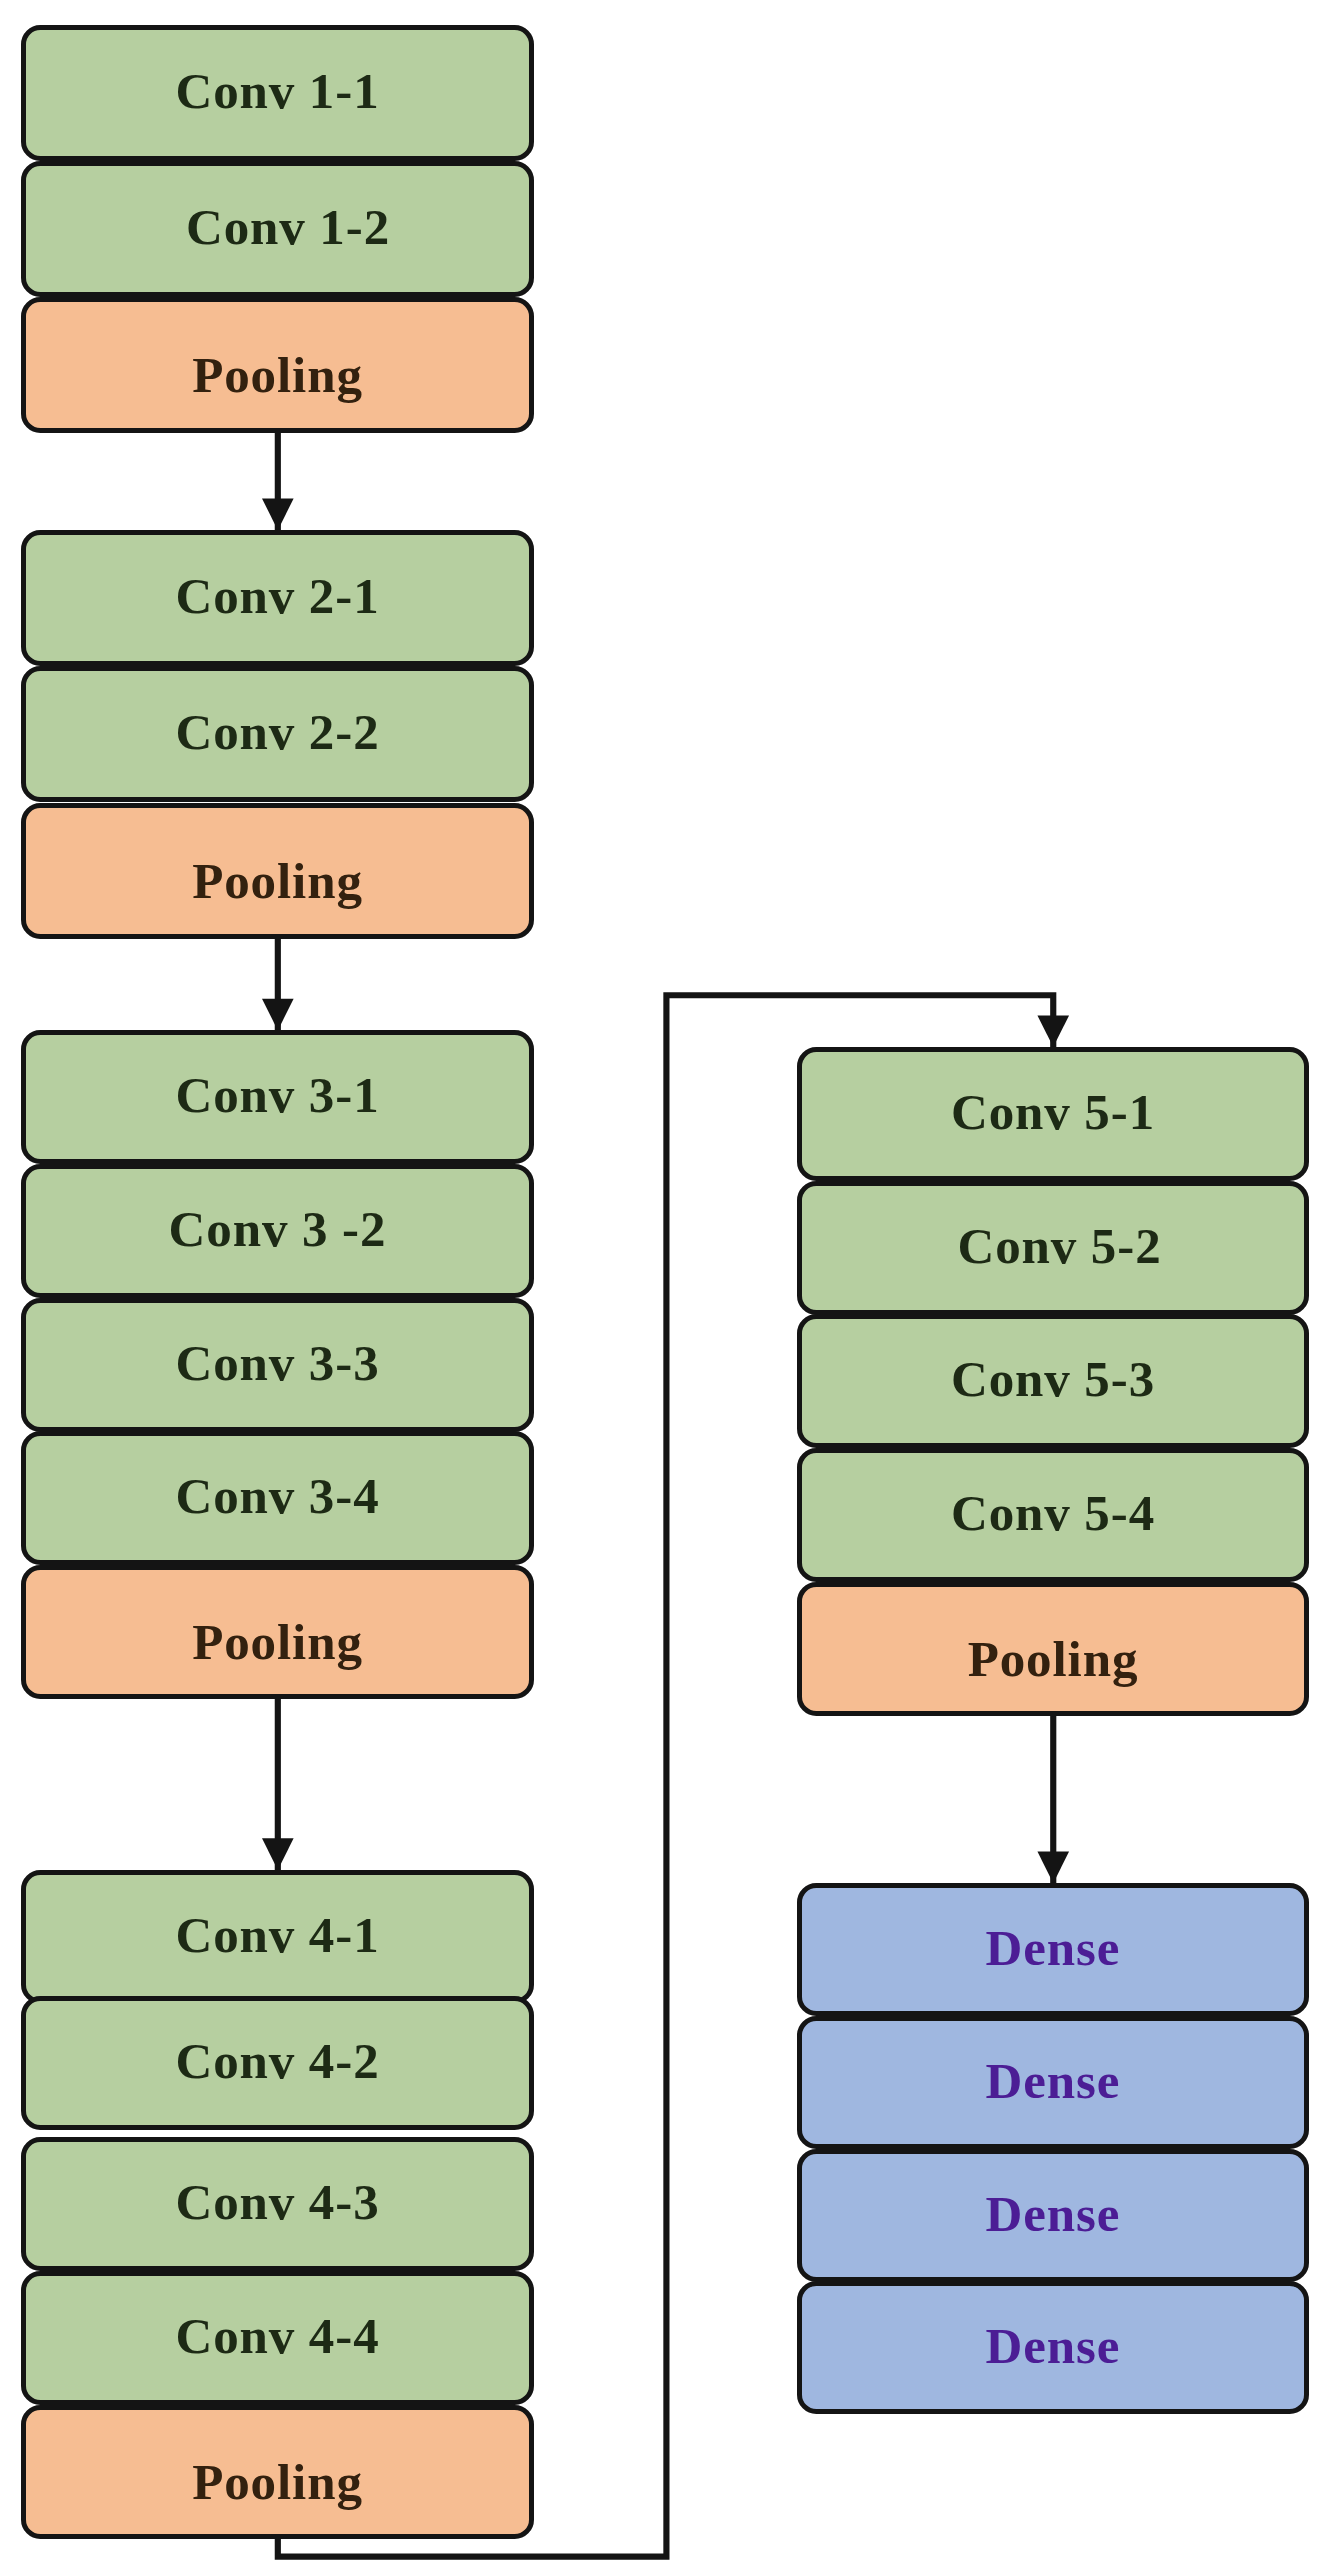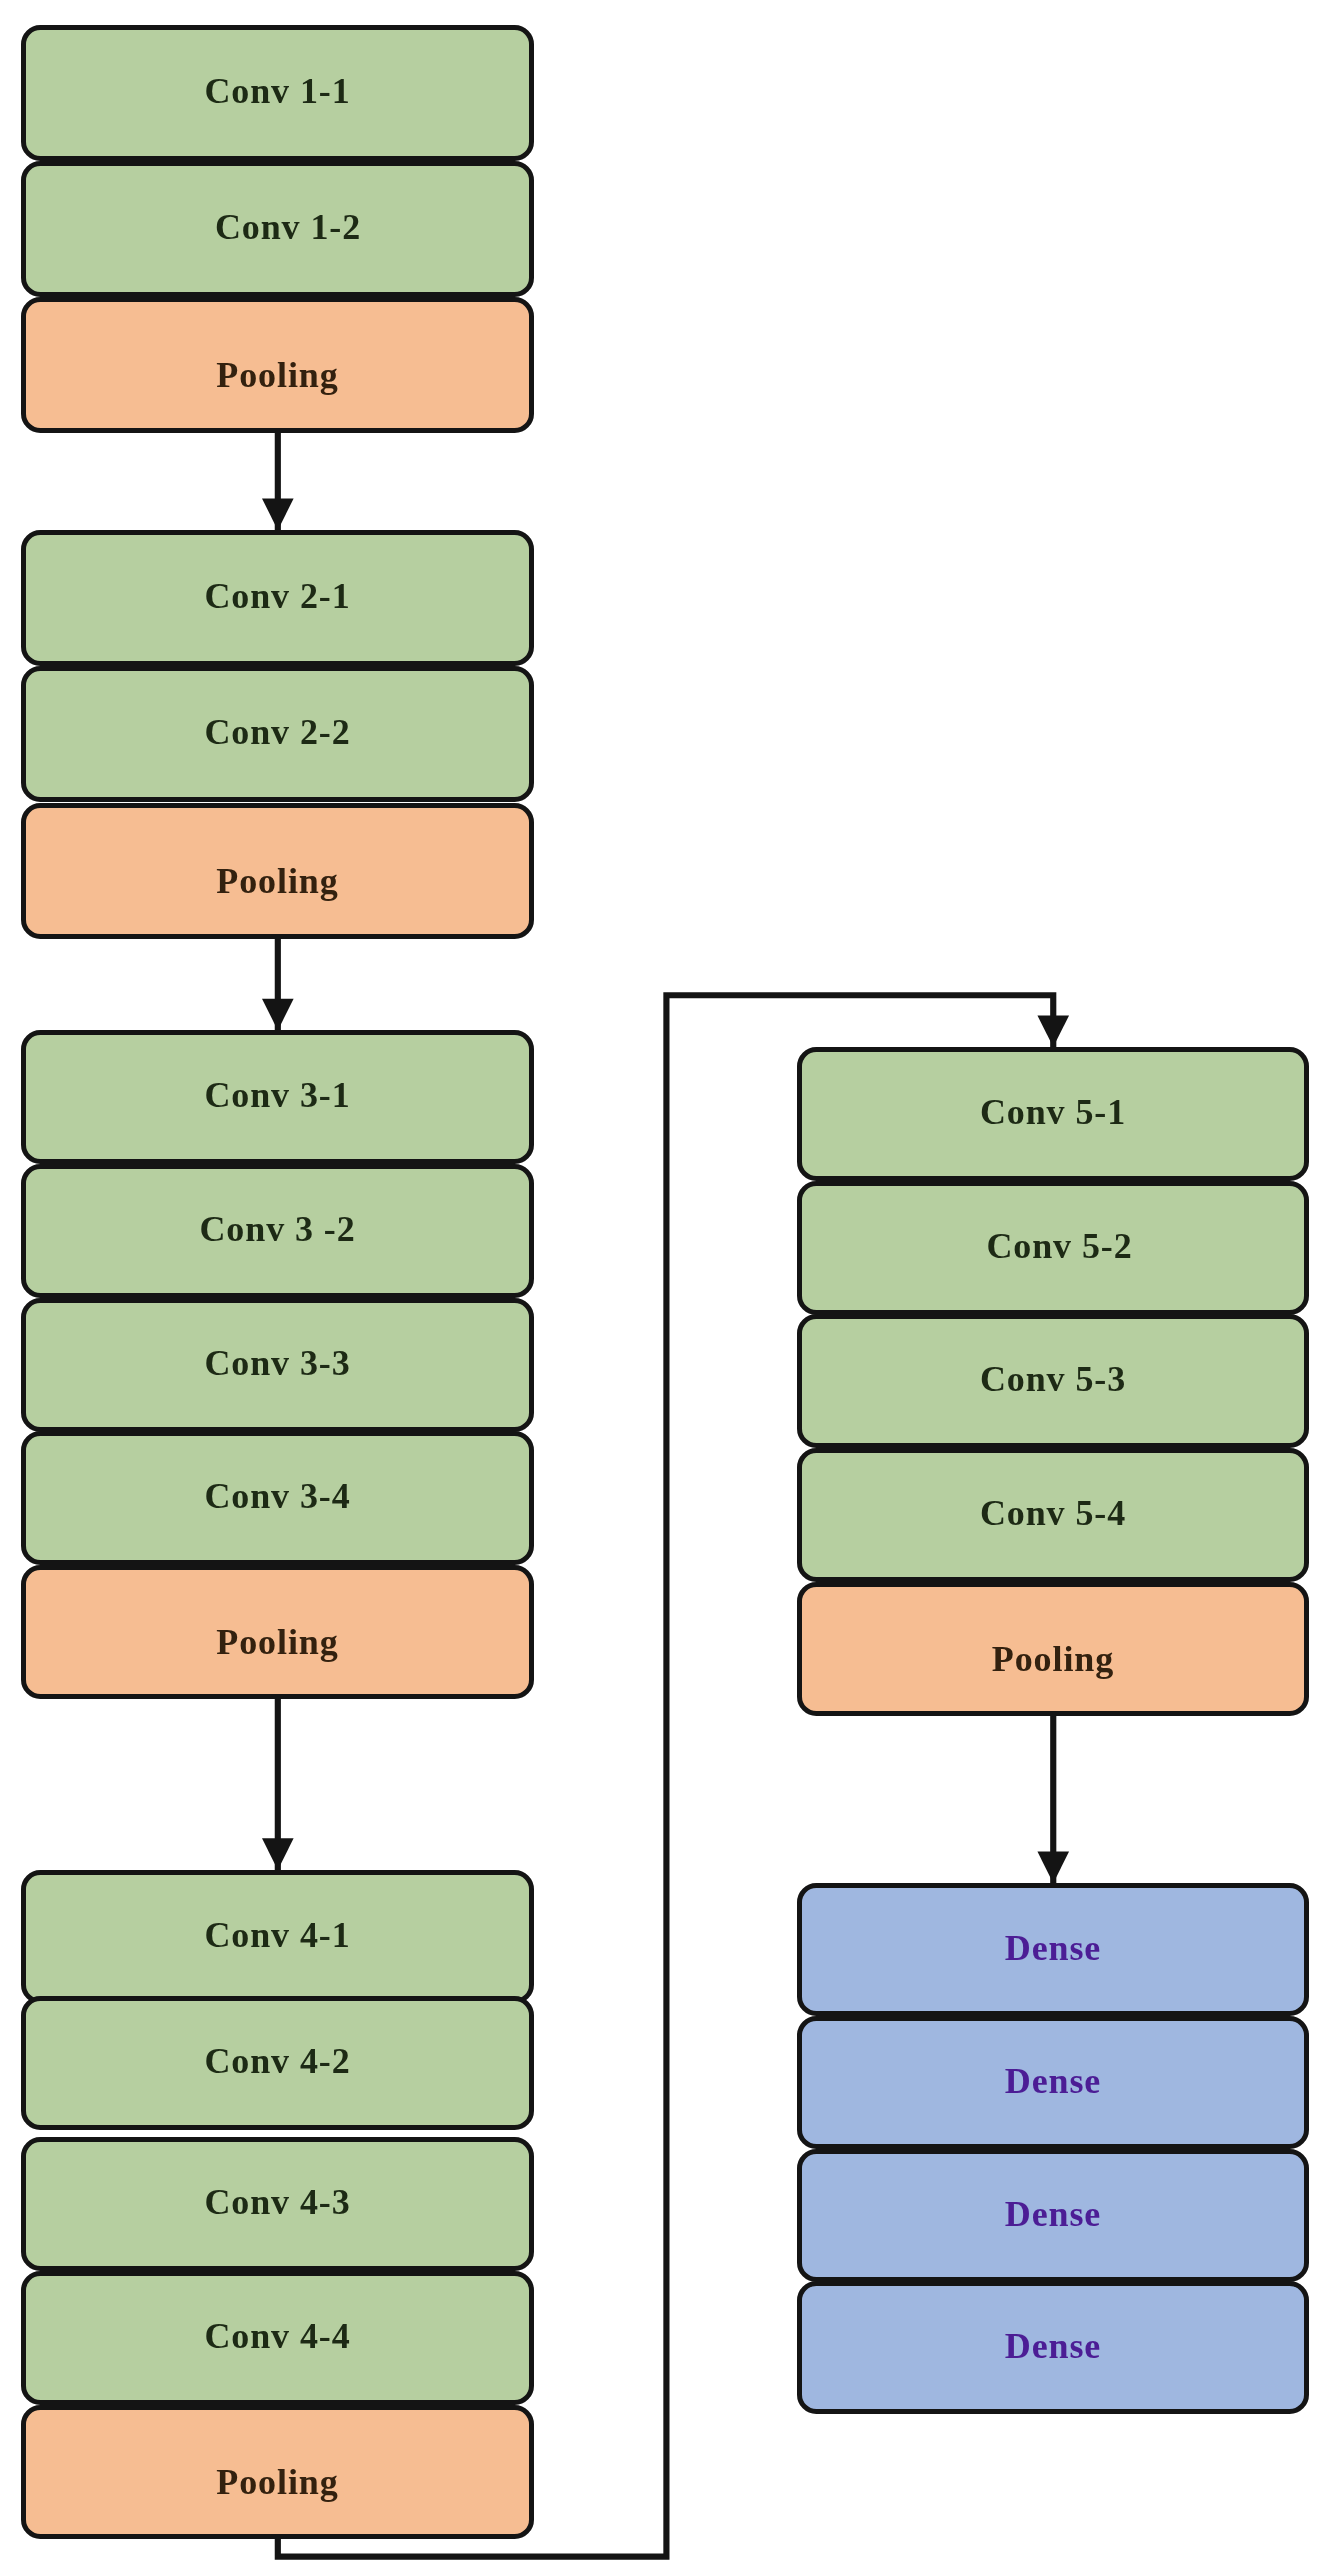--- a/index.html
+++ b/index.html
@@ -28,21 +28,21 @@
     box-sizing: border-box;
     border: 5.3px solid #141414;
     border-radius: 19.3px;
     display: flex;
     align-items: center;
     justify-content: center;
     background: #cccccc;
   }
   .node .label {
     font-weight: bold;
-    font-size: 36px;
+    font-size: 51px;
     letter-spacing: 0.9px;
     white-space: pre;
     transform: translateY(-1.8px);
   }
   .node.conv    { background: #b6cfa0; }
   .node.pooling { background: #f6bd92; }
   .node.dense   { background: #9fb7e0; }
   .node.conv    .label { color: #1d2a15; }
   .node.pooling .label { color: #33210f; margin-top: 24px; }
   .node.dense   .label { color: #4c1d95; }

